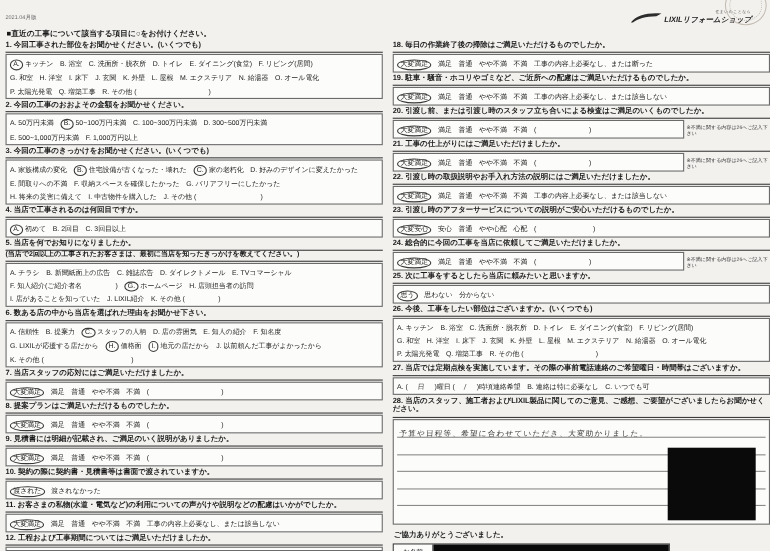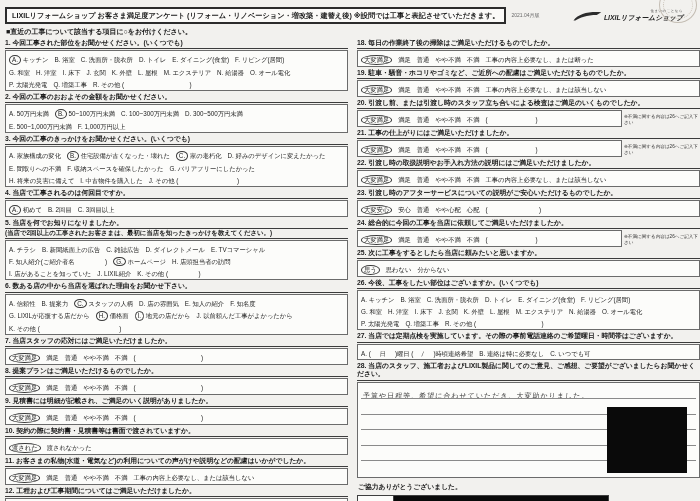--- a/index.html
+++ b/index.html
@@ -68,21 +68,20 @@
   .redact-float{position:absolute;left:607px;top:407px;width:80px;height:66px;background:#0a0a0a;}
 </style>
 </head>
 <body>
 
 <div class="page">
 
   <div class="stamp"></div>
 
   <div class="header-row">
-    <div class="title-box">LIXILリフォームショップ お客さま満足度アンケート (リフォーム・リノベーション・増改築・建替え後) ※設問では工事と表記させていただきます。</div>
     <div class="version">2021.04月版</div>
     <div class="logo">
       <svg width="30" height="14" viewBox="0 0 40 16">
         <path d="M2 14 C9 5 21 2 39 3 L33 6.5 C20 6.5 10 10 4.5 14 Z" fill="#2c2c2c"></path>
       </svg>
       <div class="logo-txt">
         <span class="logo-tag">住まいのことなら</span>
         <span class="logo-name">LIXILリフォームショップ</span>
       </div>
     </div>

